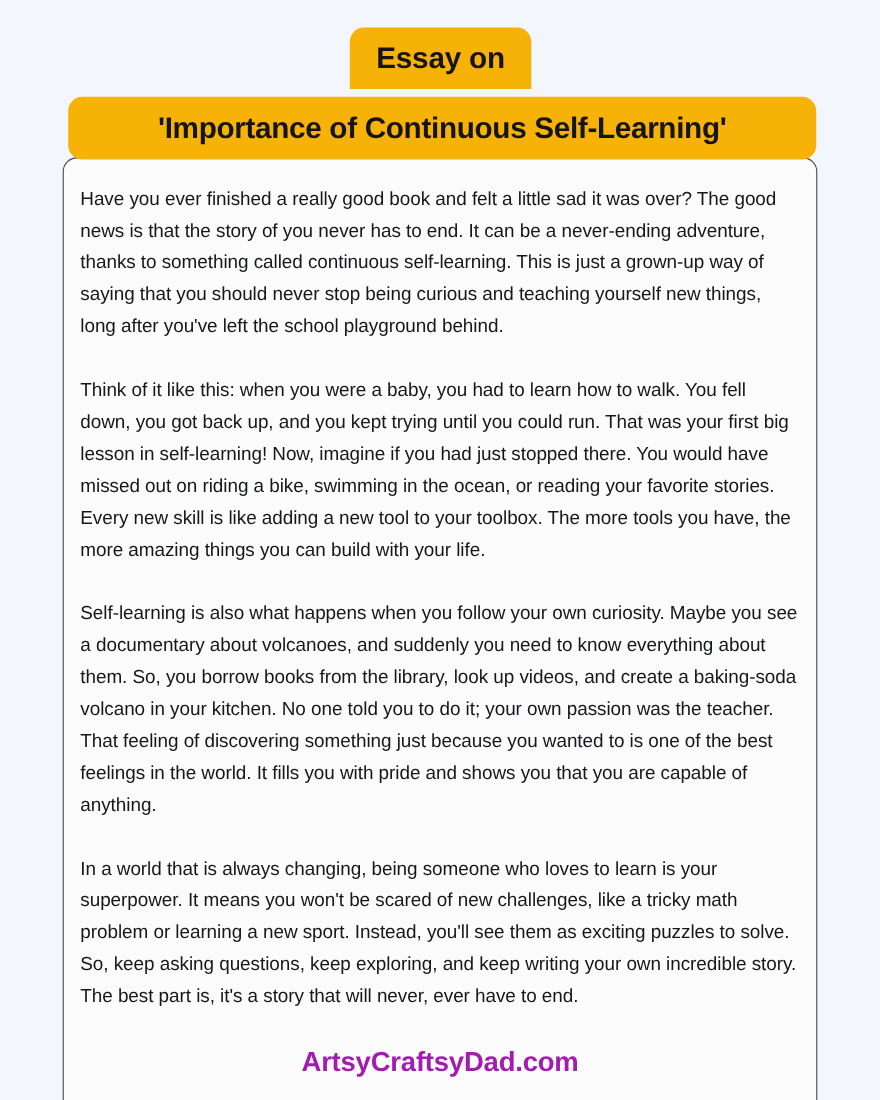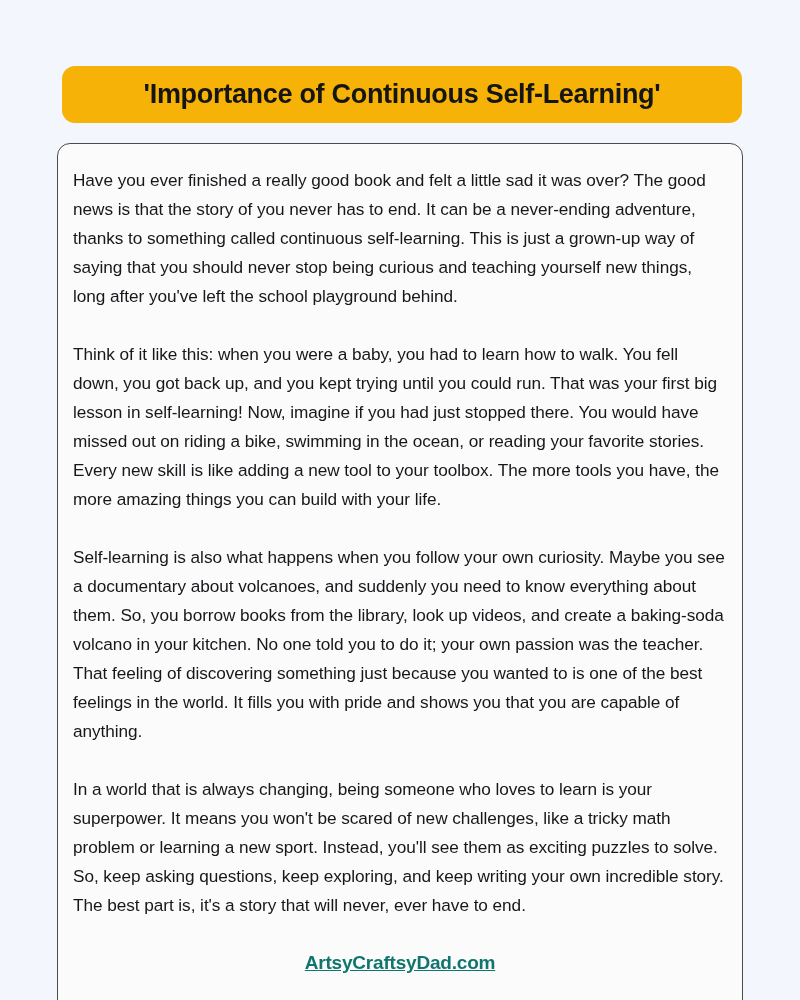--- a/index.html
+++ b/index.html
@@ -44,21 +44,21 @@
     font-weight: bold;
     color: #151515;
     letter-spacing: -0.2px;
     line-height: 1;
     white-space: nowrap;
   }
 
   .header-bar {
     position: absolute;
     left: 62px;
-    top: 66px;
+    top: 88px;
     width: 680px;
     height: 57px;
     background: #f6b207;
     border-radius: 13px;
     display: flex;
     align-items: center;
     justify-content: center;
     z-index: 1;
     text-align: right;
   }
@@ -103,31 +103,33 @@
   
   .footer {
     position: absolute;
     left: 0;
     top: 952px;
     width: 800px;
     text-align: center;
   }
 
   .footer-brand {
-    font-size: 19px;
+    font-size: 25px;
     font-weight: bold;
-    color: #0f766e;
+    color: #a21caf;
     letter-spacing: -0.2px;
-    text-decoration: underline;
   }
 </style>
 </head>
 <body>
 
 <div class="header">
+  <div class="header-tab">
+    <span class="header-tab-text">Essay on</span>
+  </div>
   <div class="header-bar">
     <span class="header-bar-text">'Importance of Continuous Self-Learning'</span>
   </div>
 </div>
 
 <div class="essay-card">
   <div class="essay-body">
     <p class="essay-paragraph">Have you ever finished a really good book and felt a little sad it was over? The good news is that the story of you never has to end. It can be a never-ending adventure, thanks to something called continuous self-learning. This is just a grown-up way of saying that you should never stop being curious and teaching yourself new things, long after you've left the school playground behind.</p>
     <p class="essay-paragraph">Think of it like this: when you were a baby, you had to learn how to walk. You fell down, you got back up, and you kept trying until you could run. That was your first big lesson in self-learning! Now, imagine if you had just stopped there. You would have missed out on riding a bike, swimming in the ocean, or reading your favorite stories. Every new skill is like adding a new tool to your toolbox. The more tools you have, the more amazing things you can build with your life.</p>
     <p class="essay-paragraph">Self-learning is also what happens when you follow your own curiosity. Maybe you see a documentary about volcanoes, and suddenly you need to know everything about them. So, you borrow books from the library, look up videos, and create a baking-soda volcano in your kitchen. No one told you to do it; your own passion was the teacher. That feeling of discovering something just because you wanted to is one of the best feelings in the world. It fills you with pride and shows you that you are capable of anything.</p>

